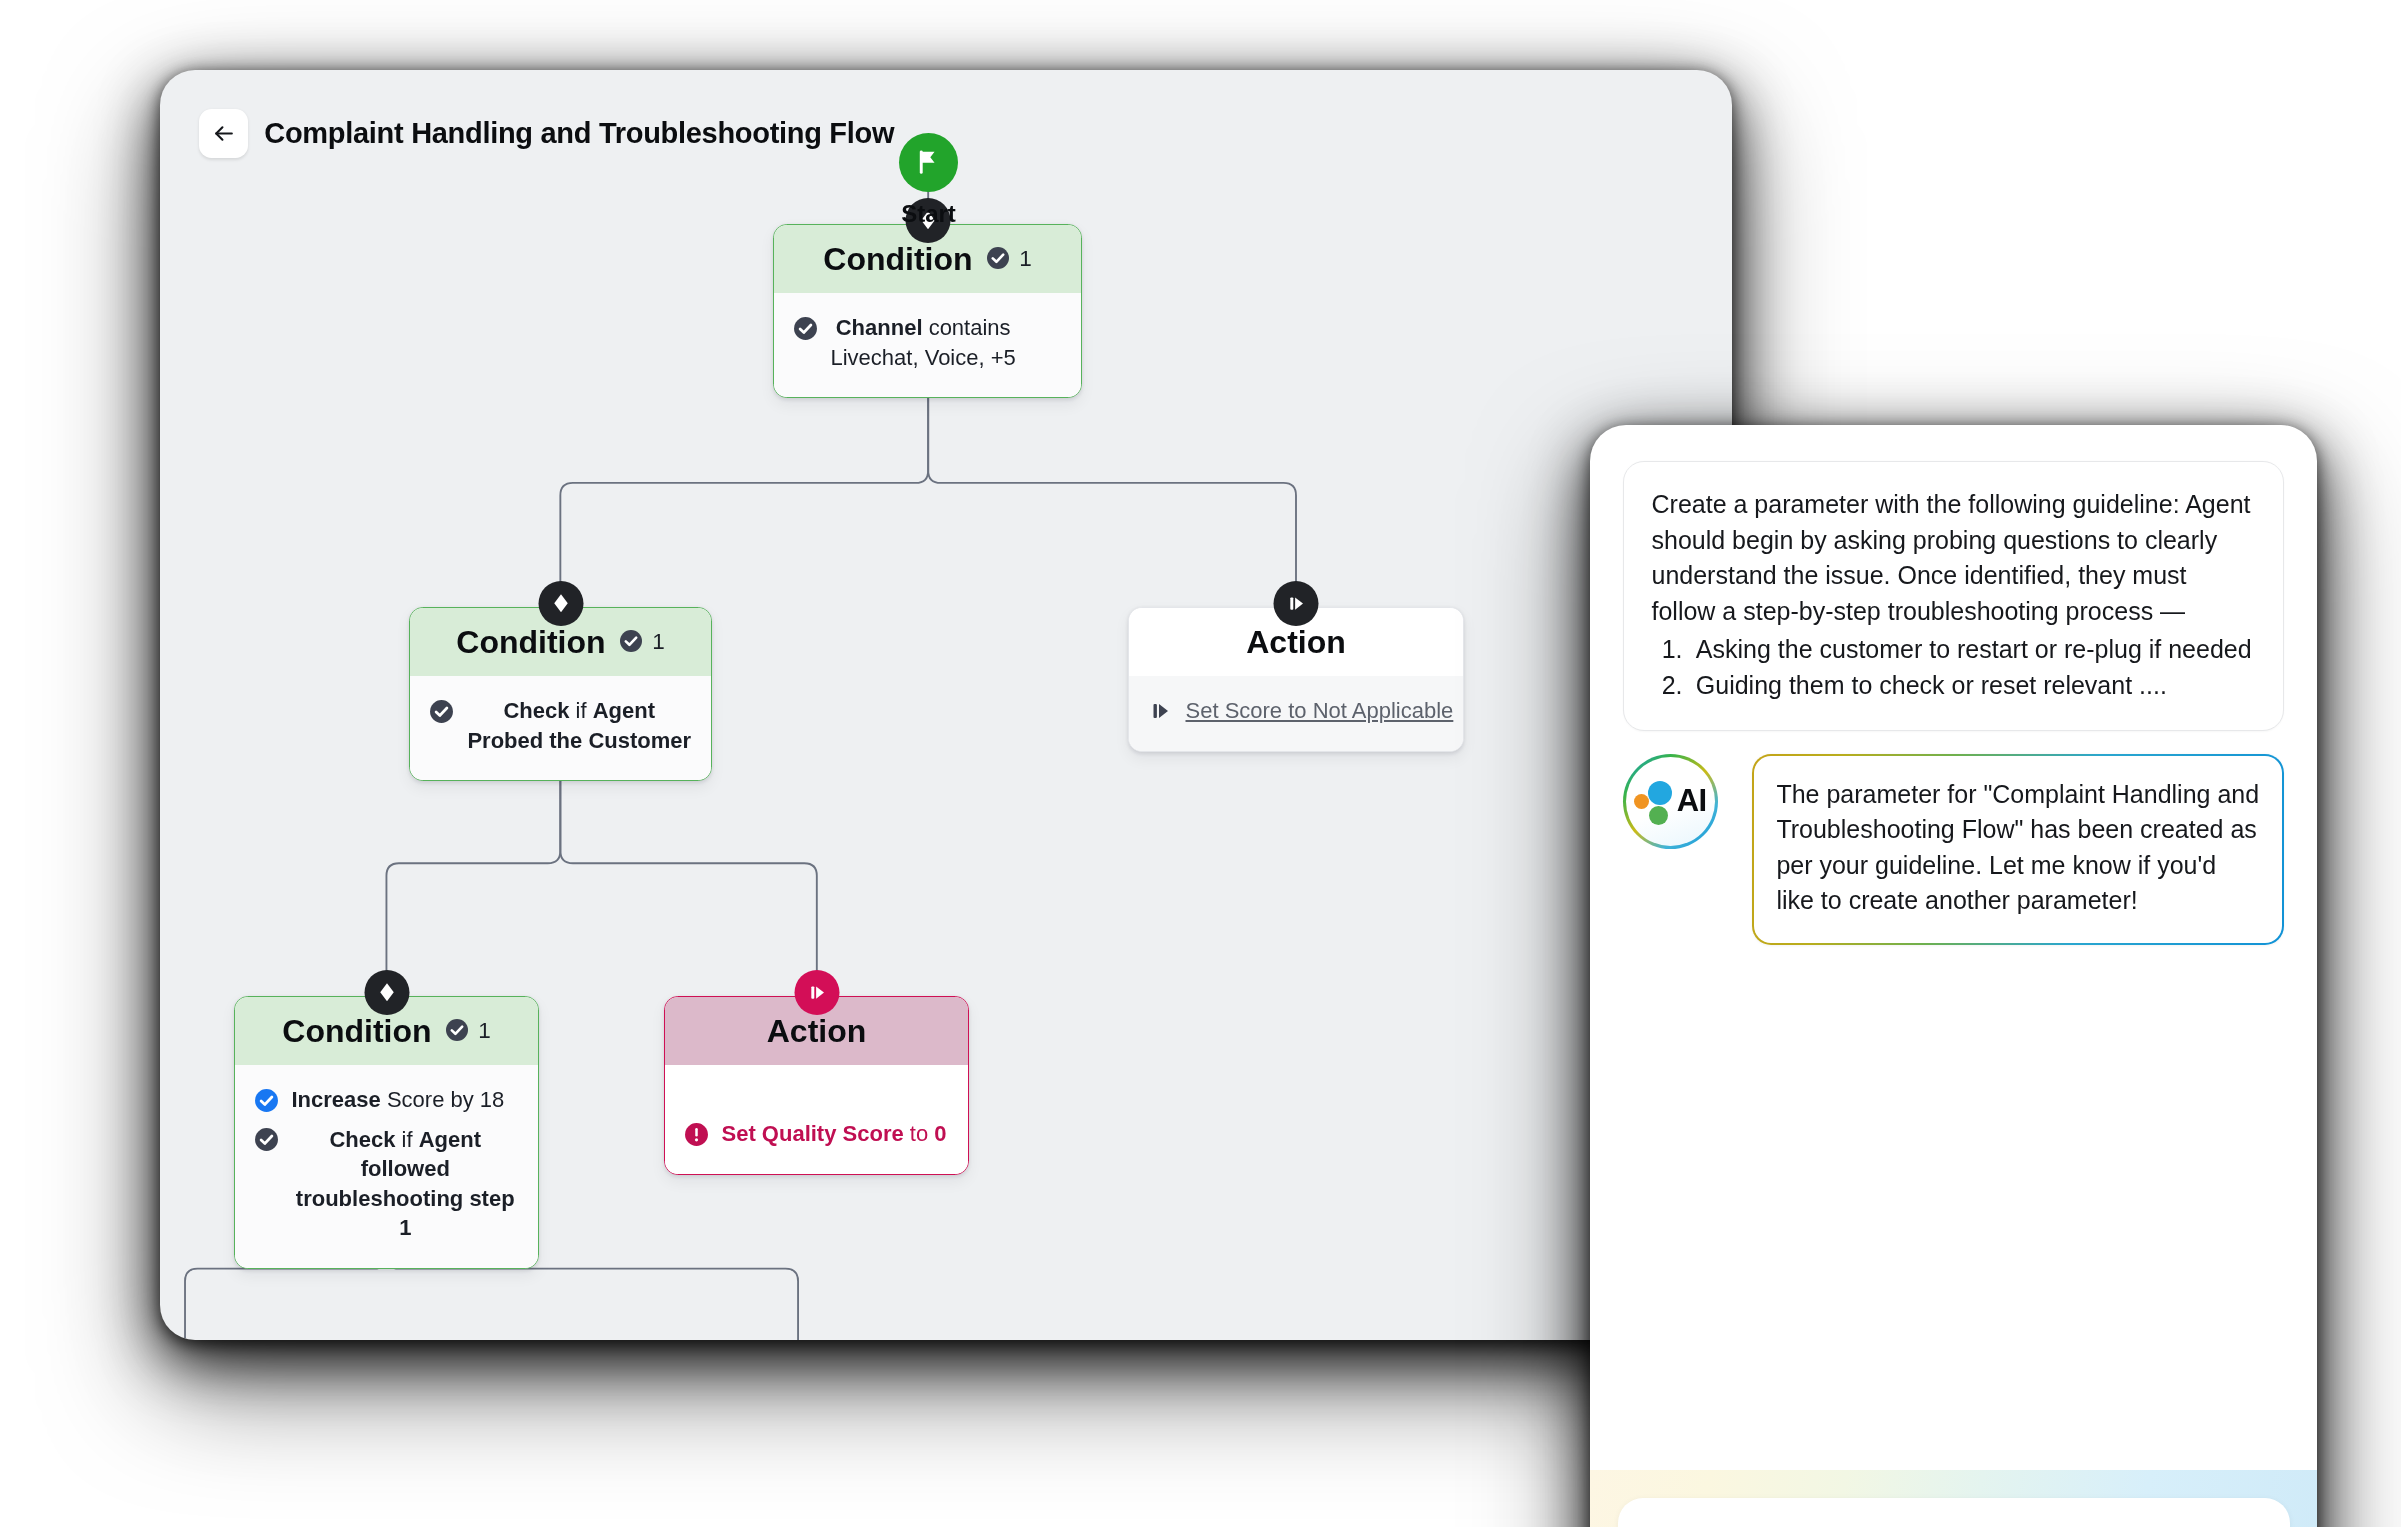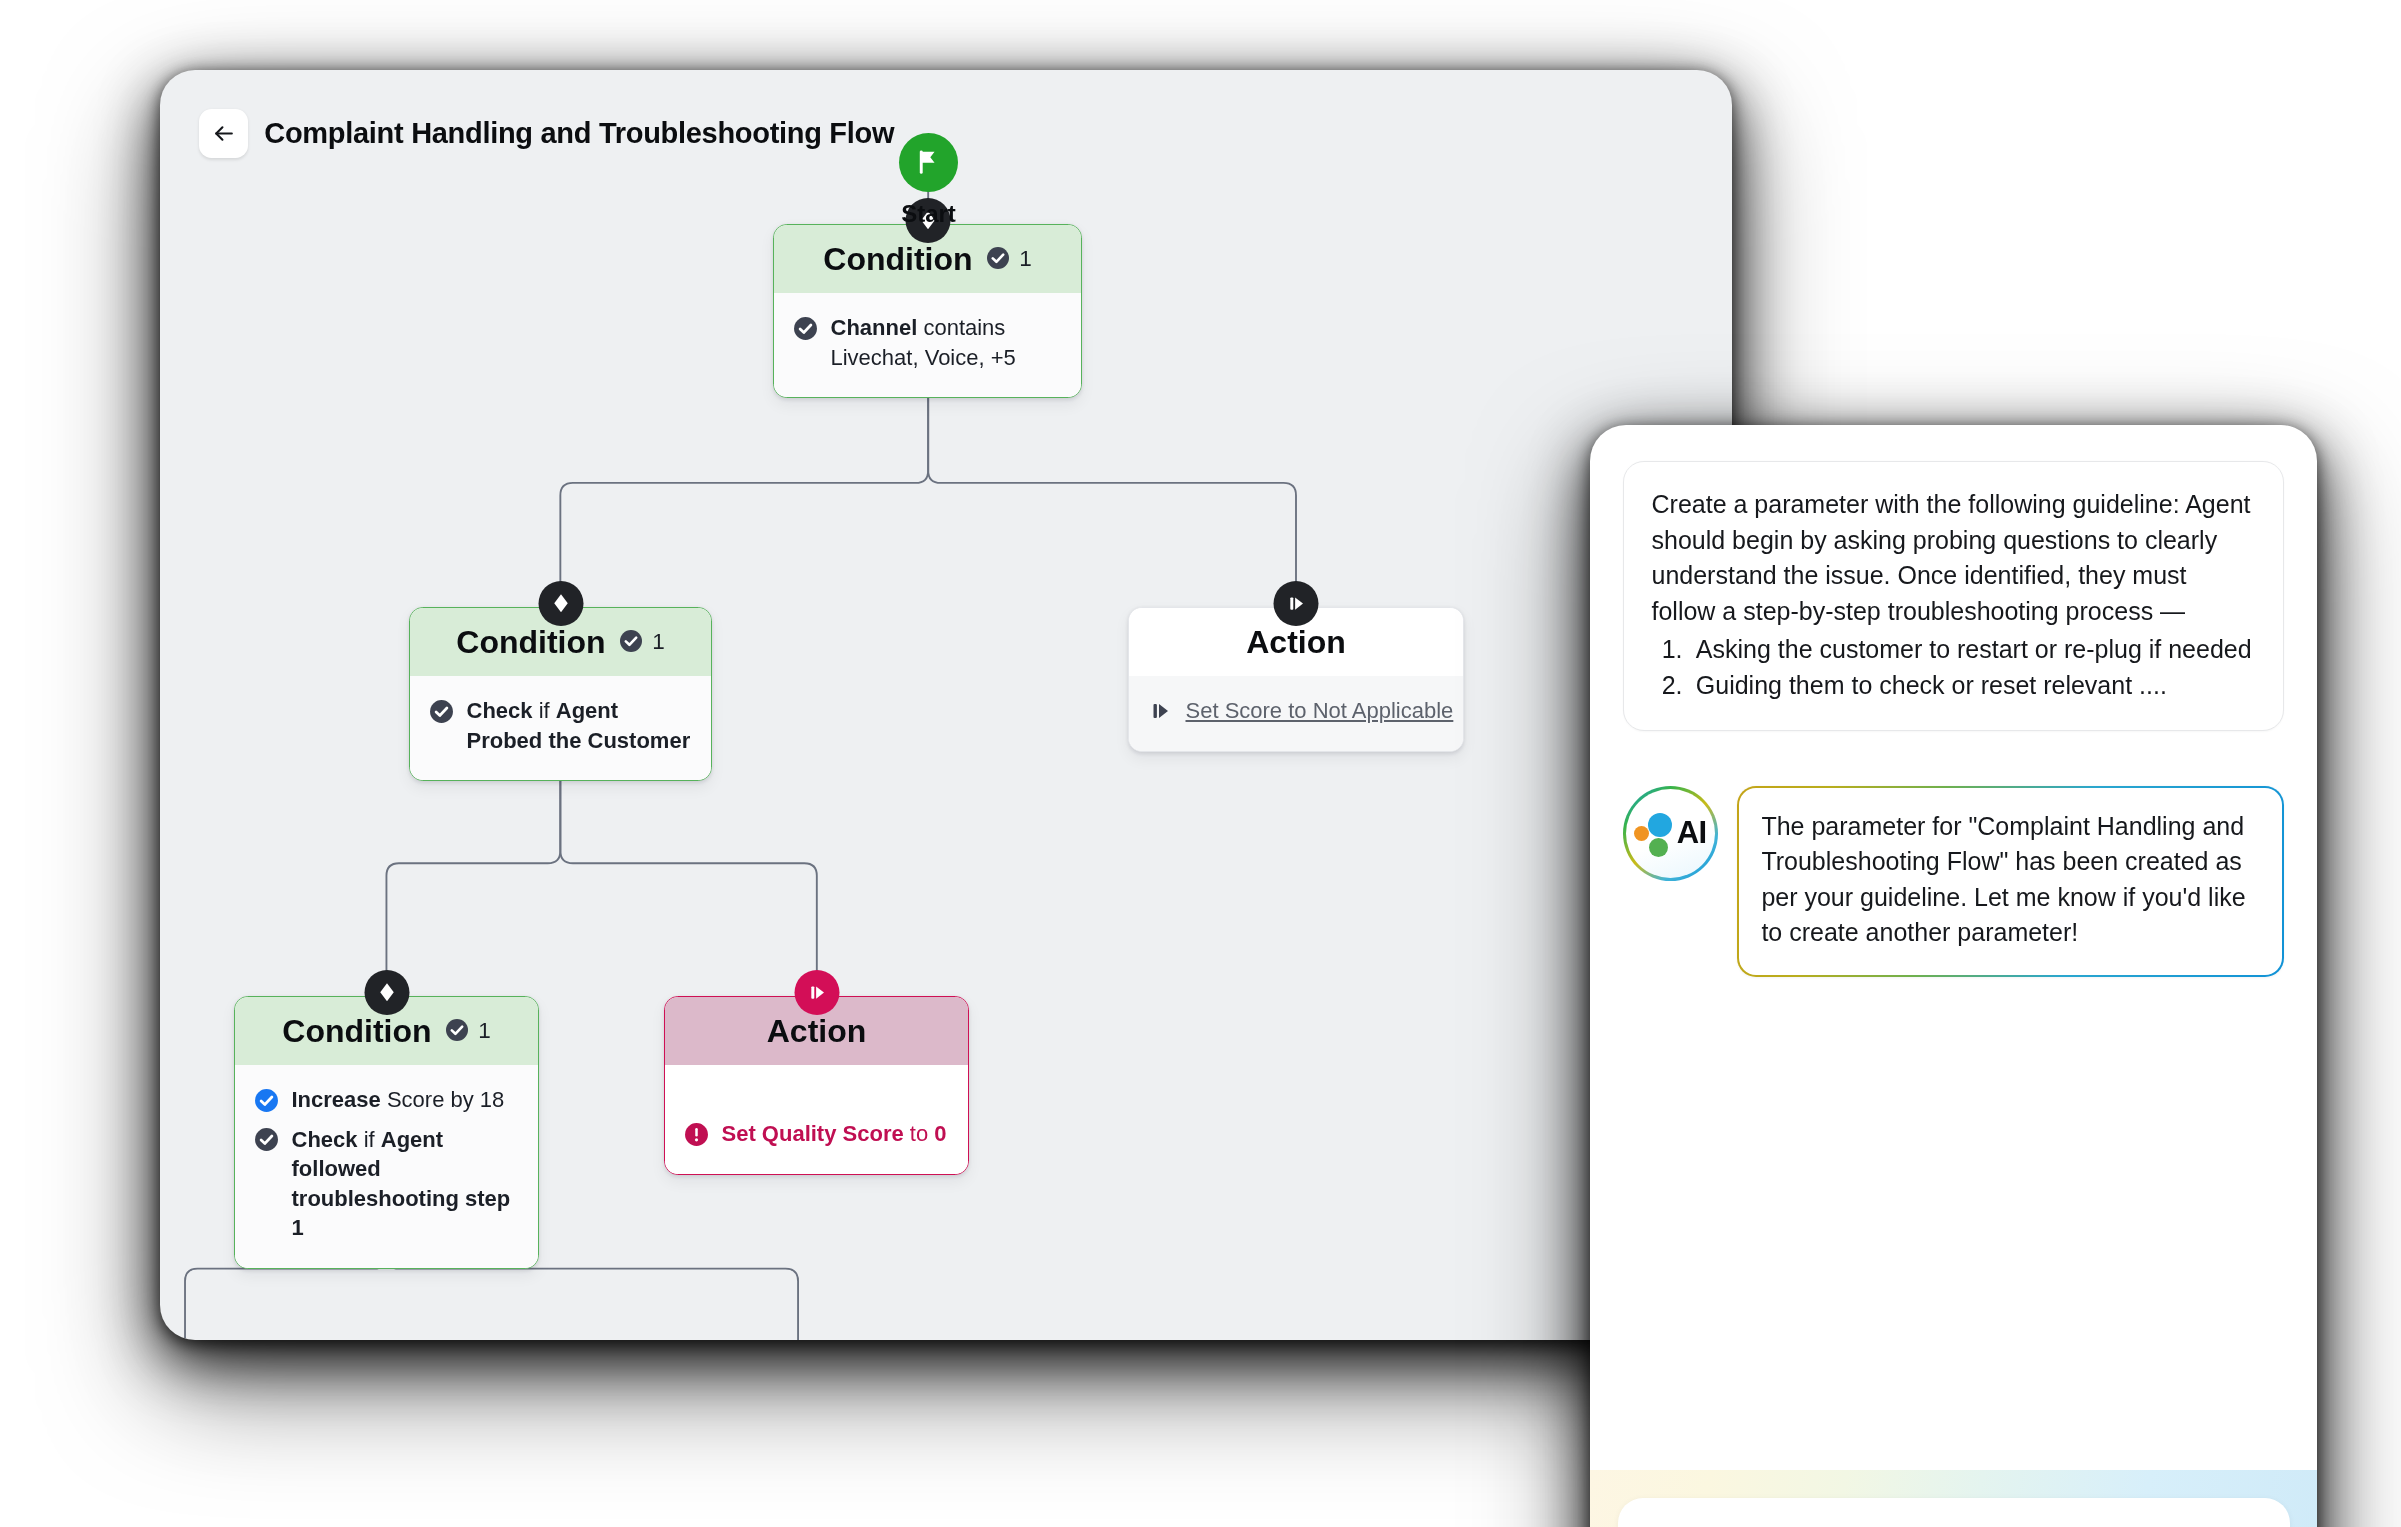--- a/index.html
+++ b/index.html
@@ -116,20 +116,21 @@
     display: flex;
     align-items: flex-start;
     gap: 12.5px;
     padding: 3.8px 0 6.3px 0;
   }
   .node-row .rtext {
     font-size: 22px;
     line-height: 1.34;
     color: #1b1f27;
     font-weight: normal;
+    text-align: center;
   }
   .node-row .rtext b { font-weight: bold; }
 
   
   .cond .node-body { border: 1.3px solid #57b25b; background: #ffffff; }
   .cond .node-head { background: #d8ecd7; }
 
   
   .act .node-body { border: 0.6px solid #e4e6ea; background: #ffffff; }
   .act .node-head { background: #ffffff; }
@@ -233,24 +234,24 @@
   #user-bubble ol {
     margin: 2.5px 0 0 38px;
     font-size: 25px;
     line-height: 1.42;
     color: #16181c;
   }
   #user-bubble ol li { padding-left: 6.3px; margin-top: 1.3px; }
 
   
   #assistant-row {
-    margin-top: 55px;
+    margin-top: 23px;
     display: flex;
     align-items: flex-start;
-    gap: 19px;
+    gap: 34px;
   }
   #ai-avatar {
     flex: 0 0 auto;
     position: relative;
     width: 95px;
     height: 95px;
     border-radius: 50%;
     padding: 3.1px;
     background:
       linear-gradient(140deg, #13a0dd 0%, #37b34a 24%, #cbbb18 50%, #3fb3d8 74%, #1295d8 100%);

